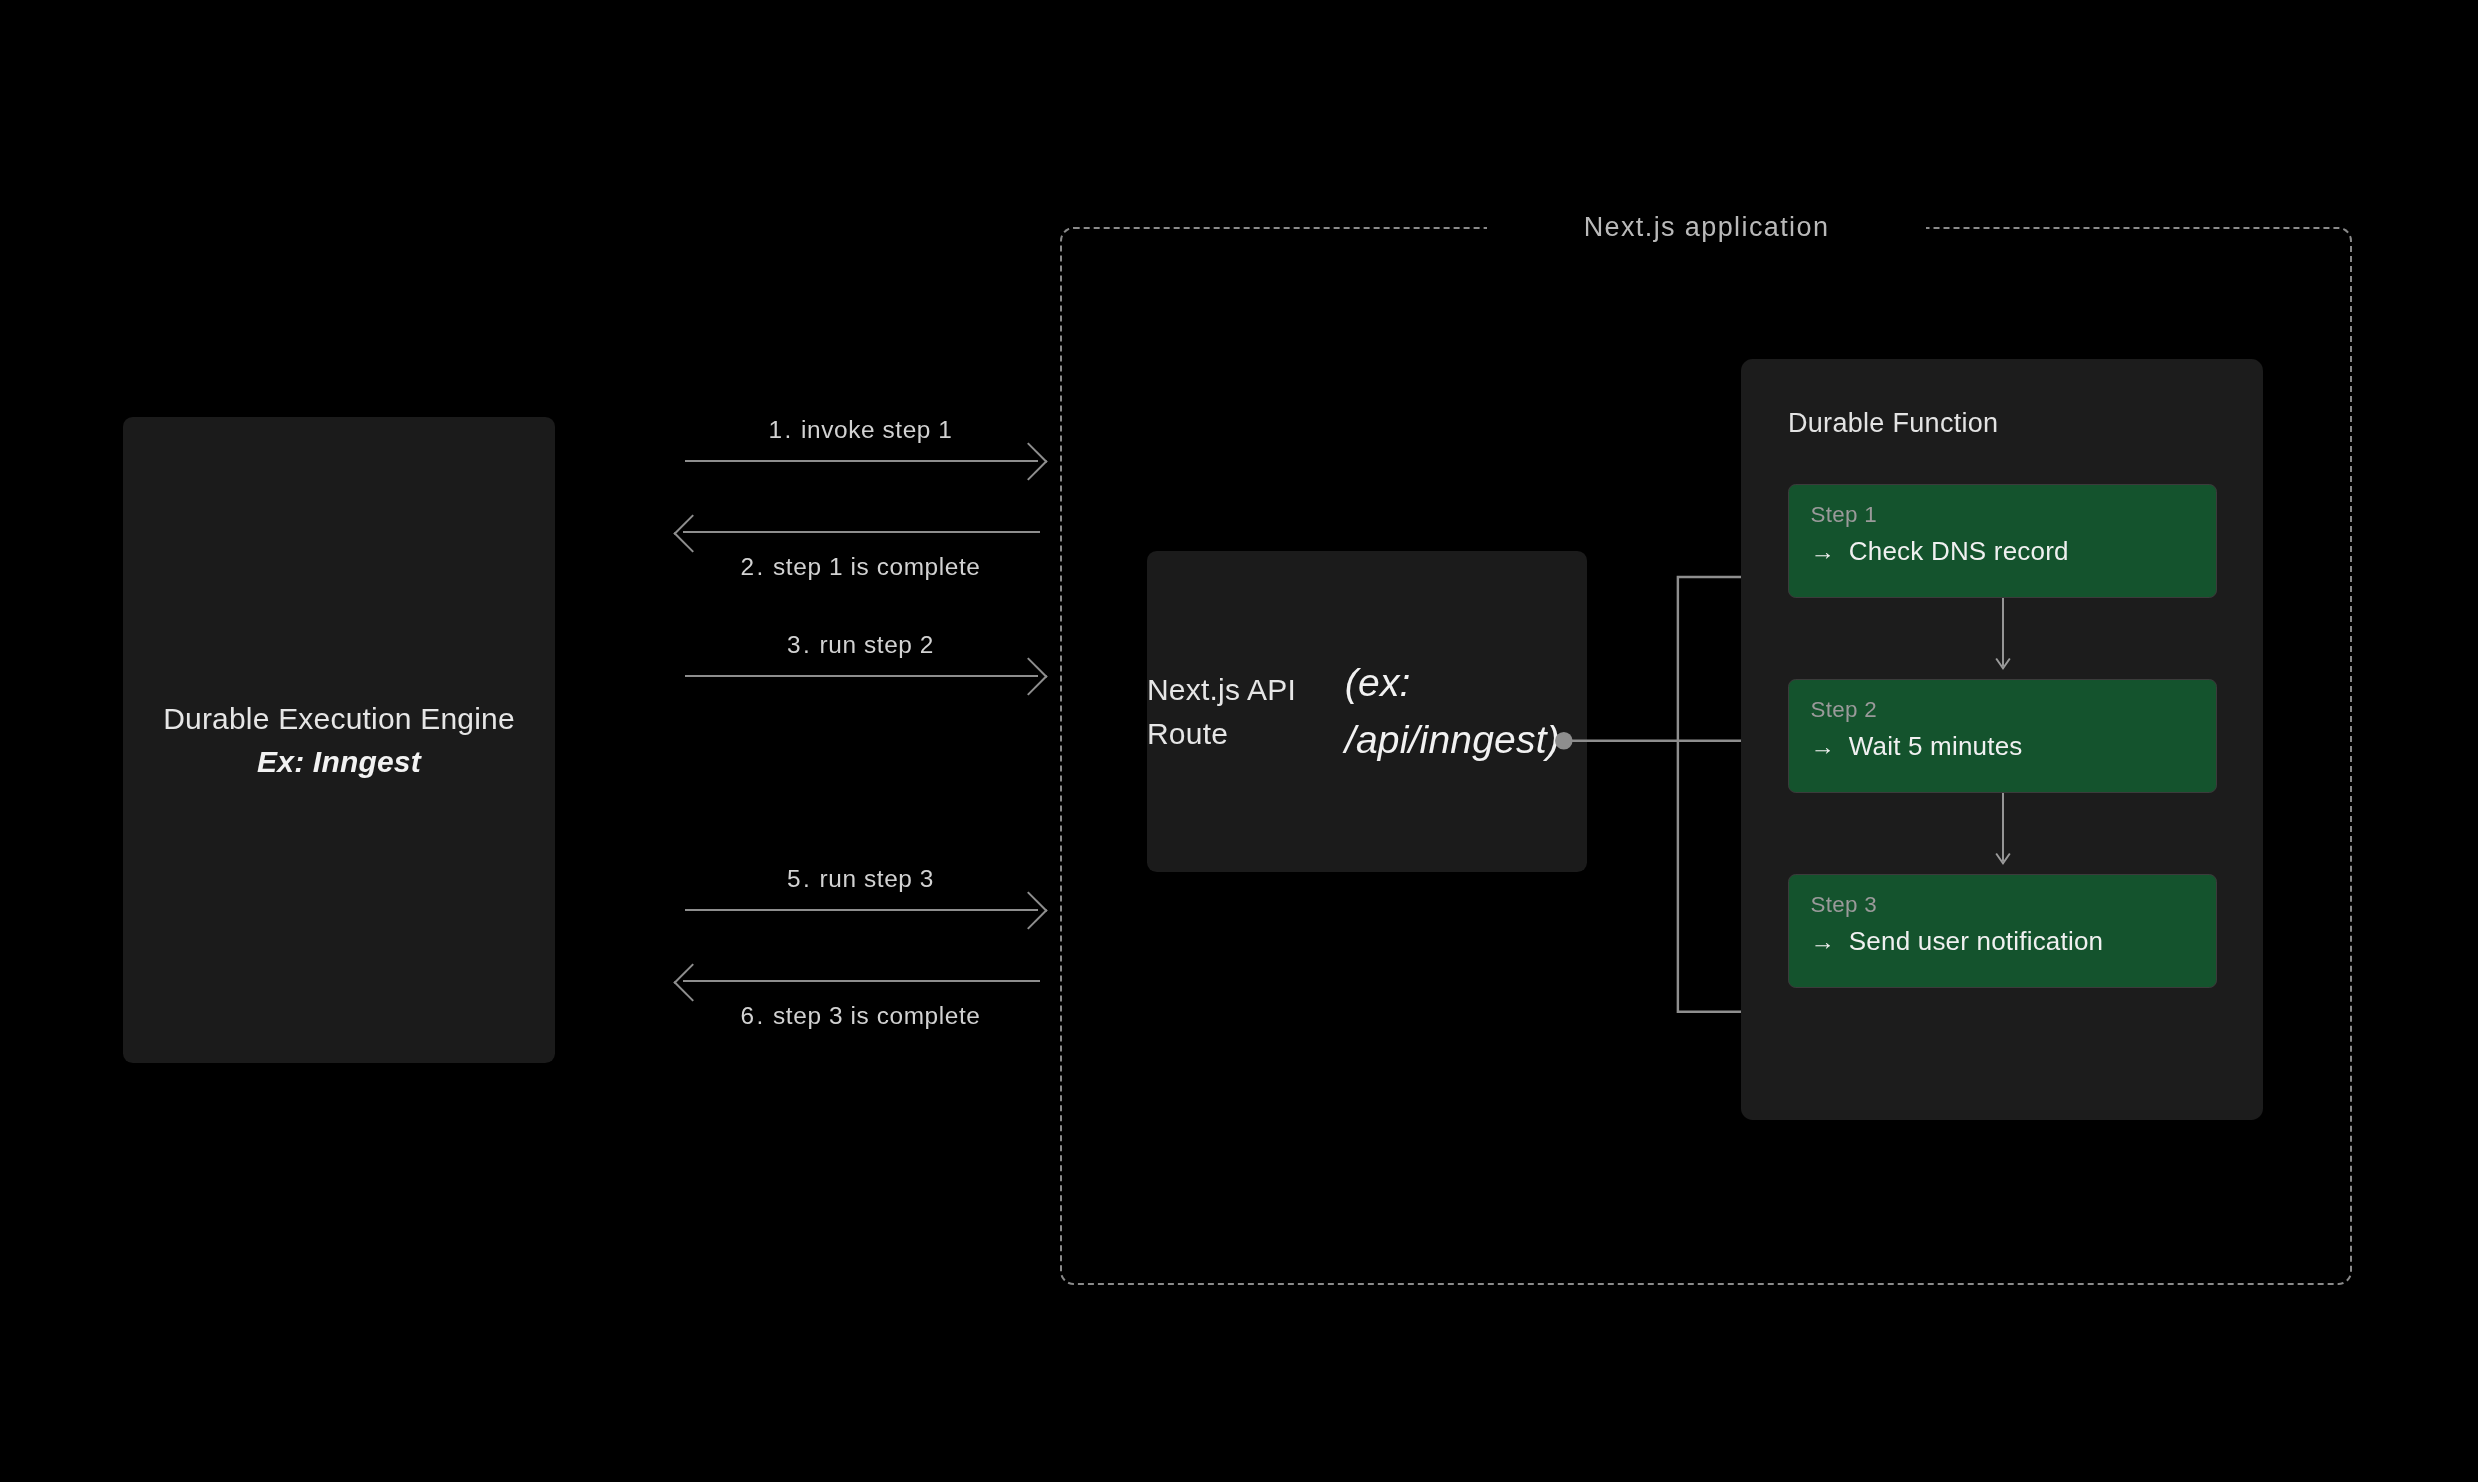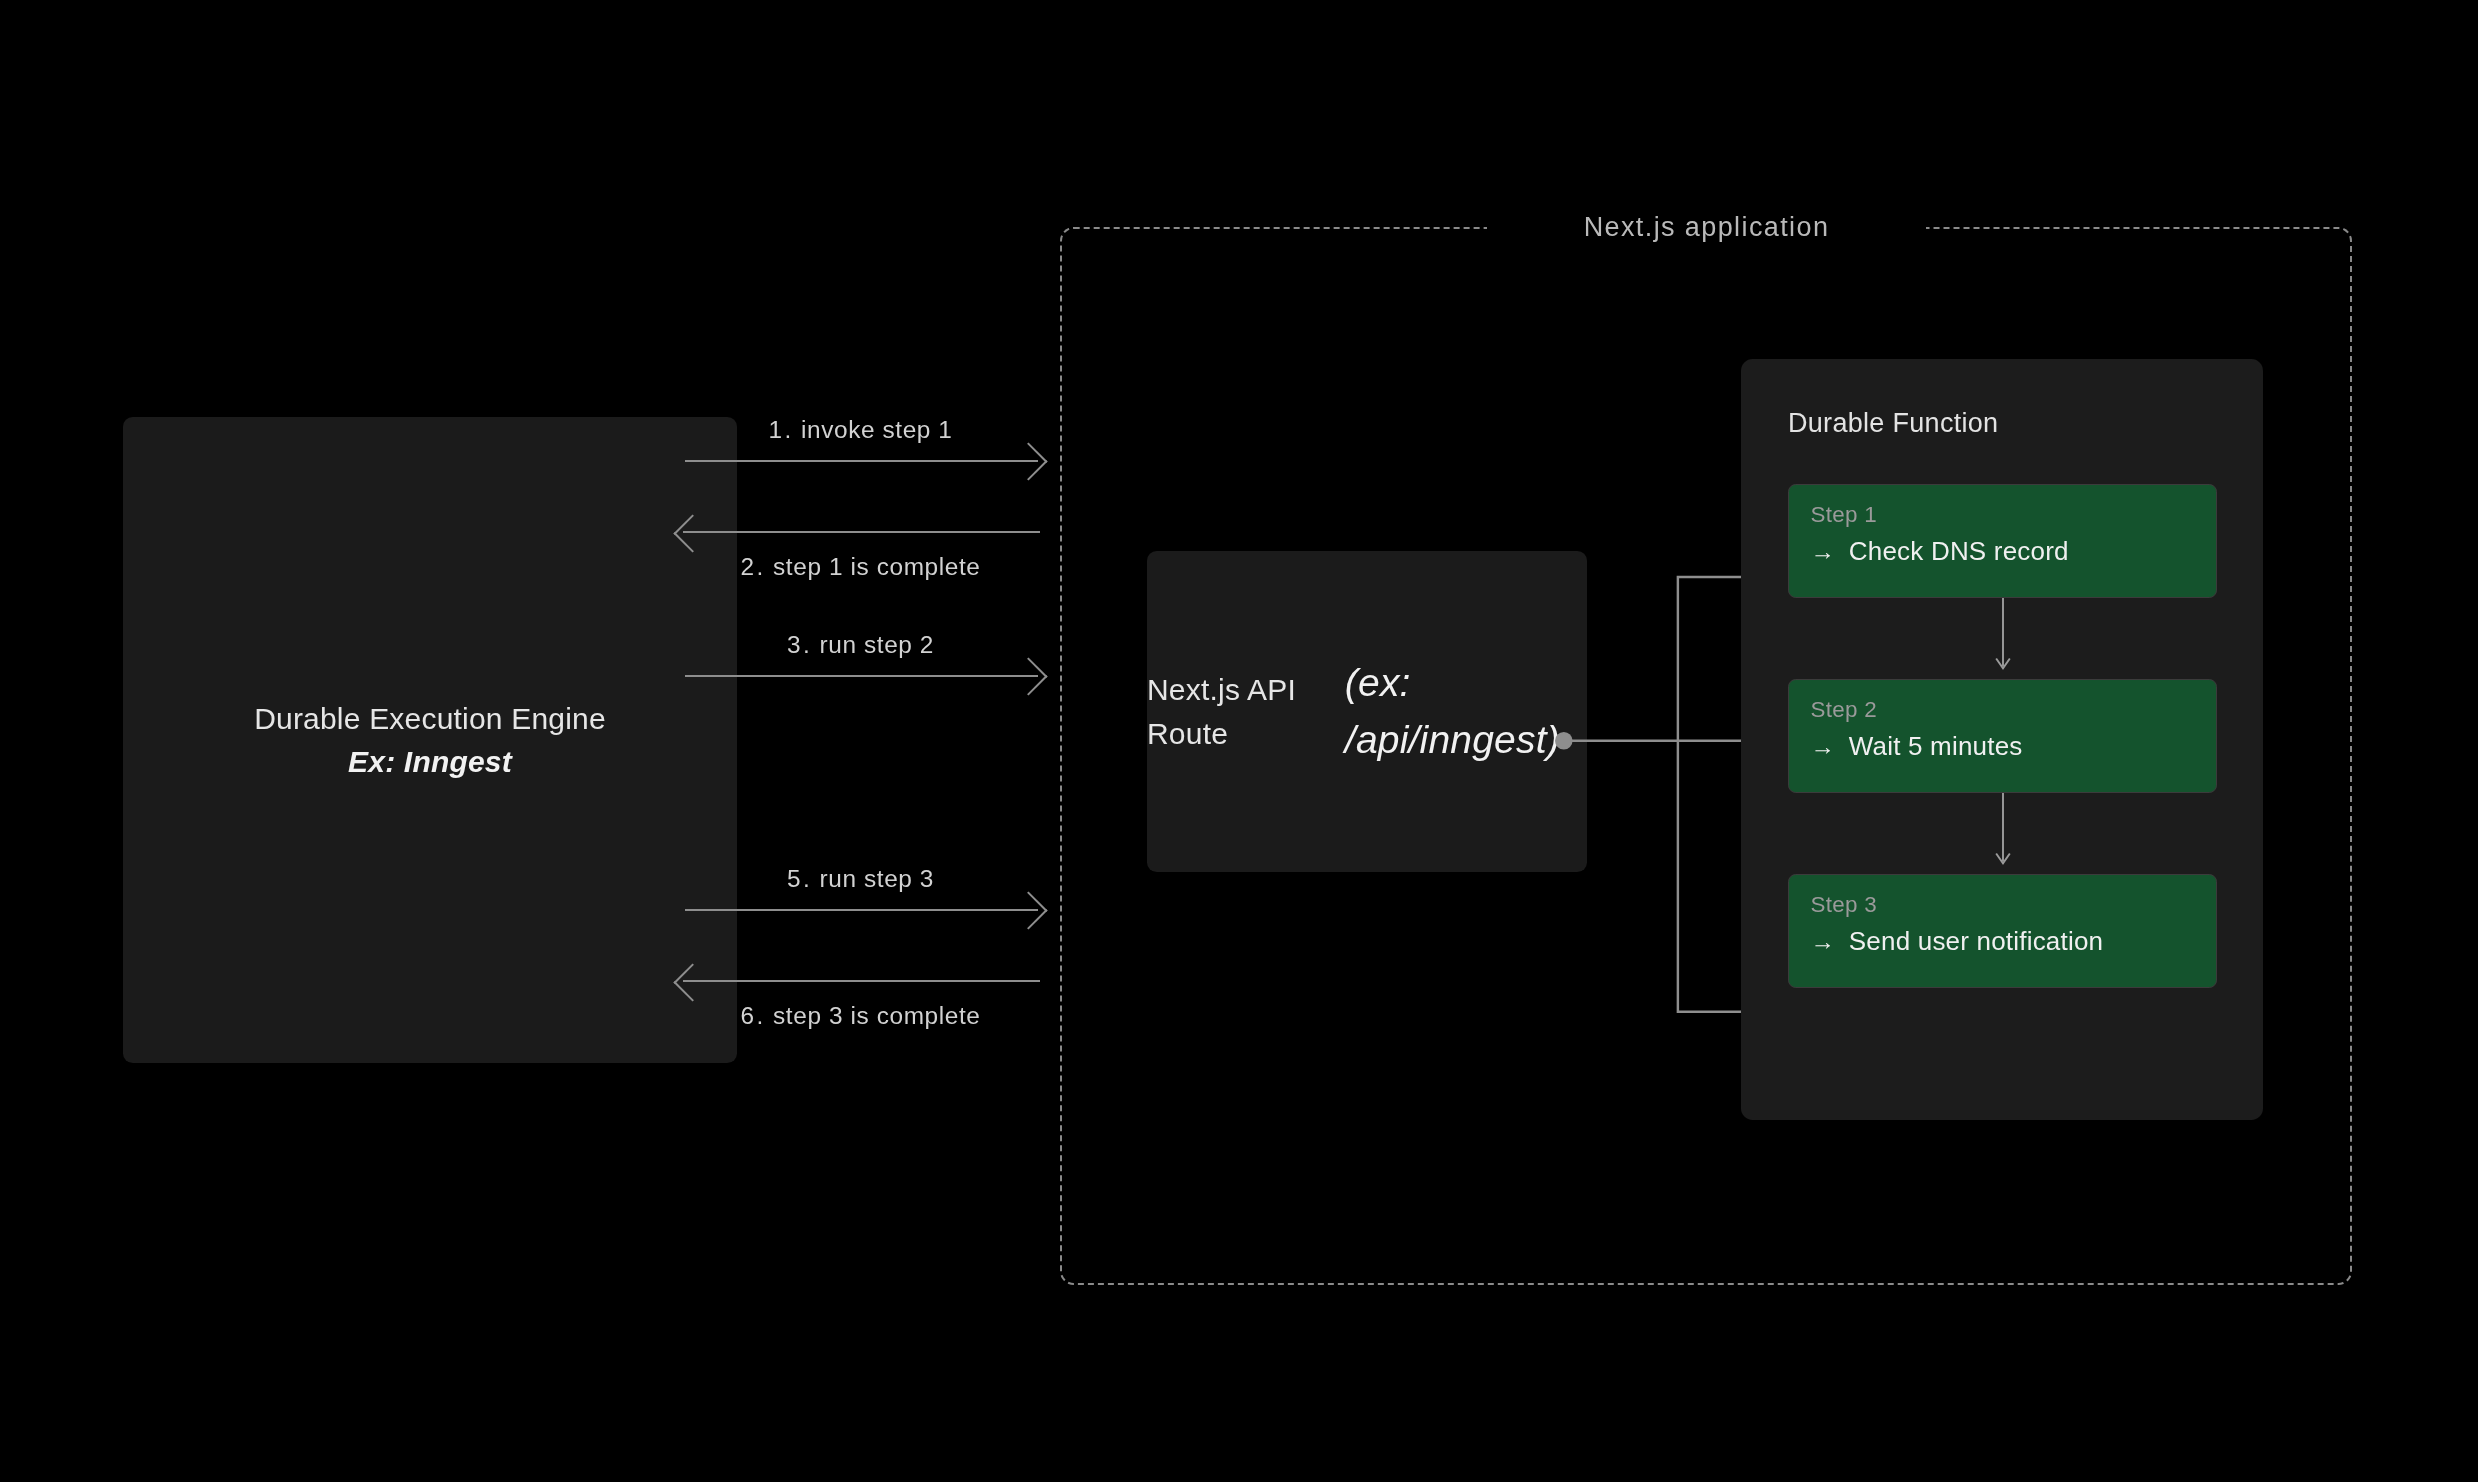--- a/index.html
+++ b/index.html
@@ -14,21 +14,21 @@
     overflow: hidden;
     font-family: "Liberation Sans", sans-serif;
     -webkit-font-smoothing: antialiased;
   }
 
   
   .engine-box {
     position: absolute;
     left: 123px;
     top: 417px;
-    width: 614px;
+    width: 432px;
     height: 646px;
     background: #1b1b1b;
     border-radius: 9.8px;
     display: flex;
     flex-direction: column;
     align-items: center;
     justify-content: center;
   }
   .engine-title {
     color: #e6e6e6;

